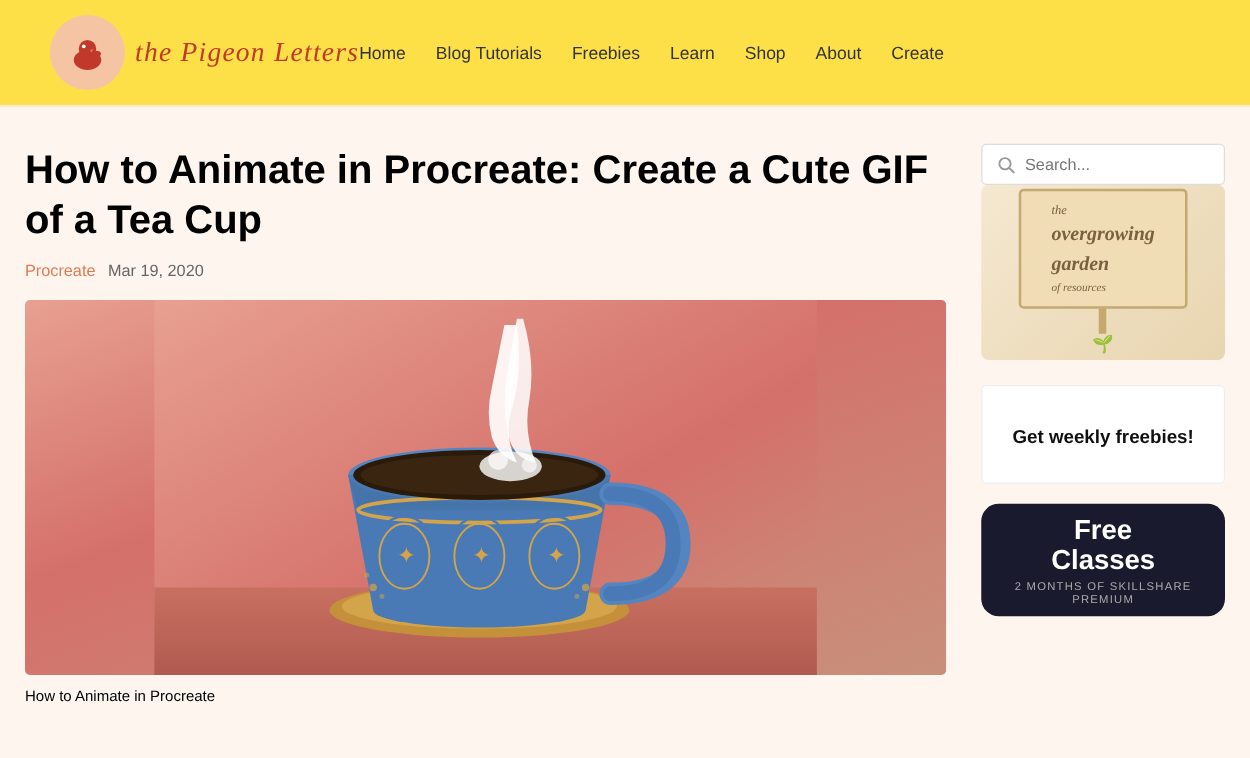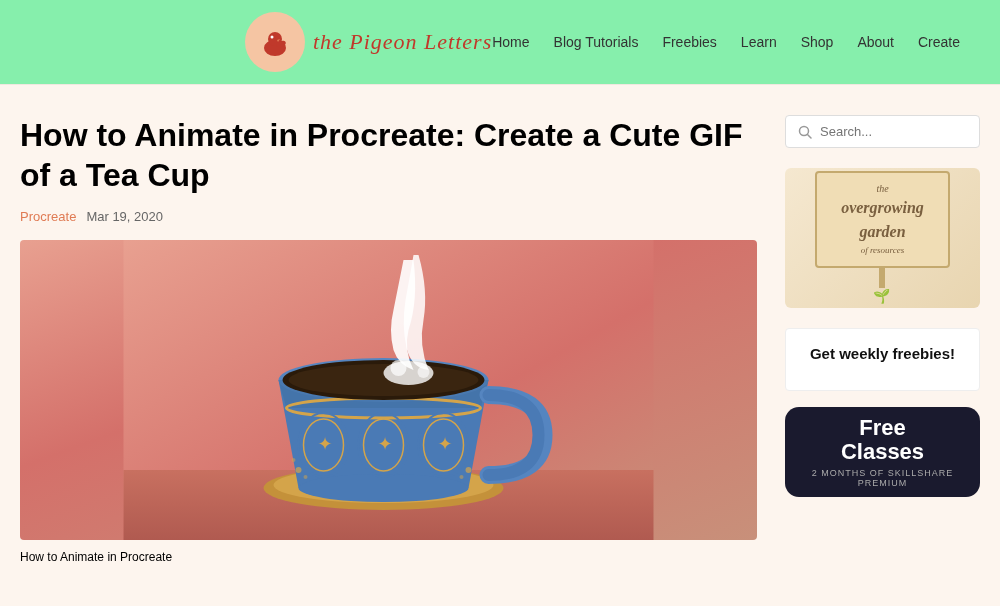--- a/index.html
+++ b/index.html
@@ -6,25 +6,25 @@
     body {
       font-family: Georgia, 'Times New Roman', serif;
       background-color: #fdf5ee;
       color: #333;
       min-height: 606px;
       overflow-x: hidden;
     }
 
     
     header {
-      background-color: #86efac;
+      background-color: #fde047;
       padding: 12px 40px;
       display: flex;
       align-items: center;
-      justify-content: flex-end;
+      justify-content: flex-start;
       border-bottom: 1px solid #f0e8df;
     }
 
     .logo-area {
       display: flex;
       align-items: center;
       gap: 8px;
     }
 
     .logo-circle {
@@ -144,21 +144,20 @@
     }
 
     .search-box {
       border: 1px solid #ddd;
       border-radius: 4px;
       padding: 8px 12px;
       display: flex;
       align-items: center;
       gap: 8px;
       background: #fff;
-      margin-bottom: 20px;
     }
 
     .search-box input {
       border: none;
       outline: none;
       font-size: 13px;
       color: #999;
       width: 100%;
       background: transparent;
       font-family: Arial, Helvetica, sans-serif;
@@ -184,40 +183,40 @@
 
     .garden-sign {
       background: #f0ddb5;
       border: 2px solid #c4a96e;
       border-radius: 4px;
       padding: 8px 24px;
       font-size: 11px;
       color: #7a6040;
       font-family: 'Palatino Linotype', serif;
       font-style: italic;
-      text-align: center;
       line-height: 1.5;
       position: relative;
     }
 
     .freebies-section {
       background: #fff;
       border: 1px solid #eee;
       border-radius: 4px;
       padding: 16px;
       margin-bottom: 16px;
       text-align: center;
     }
 
     .freebies-title {
       font-family: Arial, Helvetica, sans-serif;
       font-size: 15px;
       font-weight: 700;
       color: #111;
       margin-bottom: 12px;
+      margin-top: 16px;
     }
 
     .omg-yes-btn {
       background-color: #3b9fd4;
       color: #fff;
       border: none;
       border-radius: 3px;
       padding: 10px 20px;
       font-family: Arial, Helvetica, sans-serif;
       font-size: 13px;

